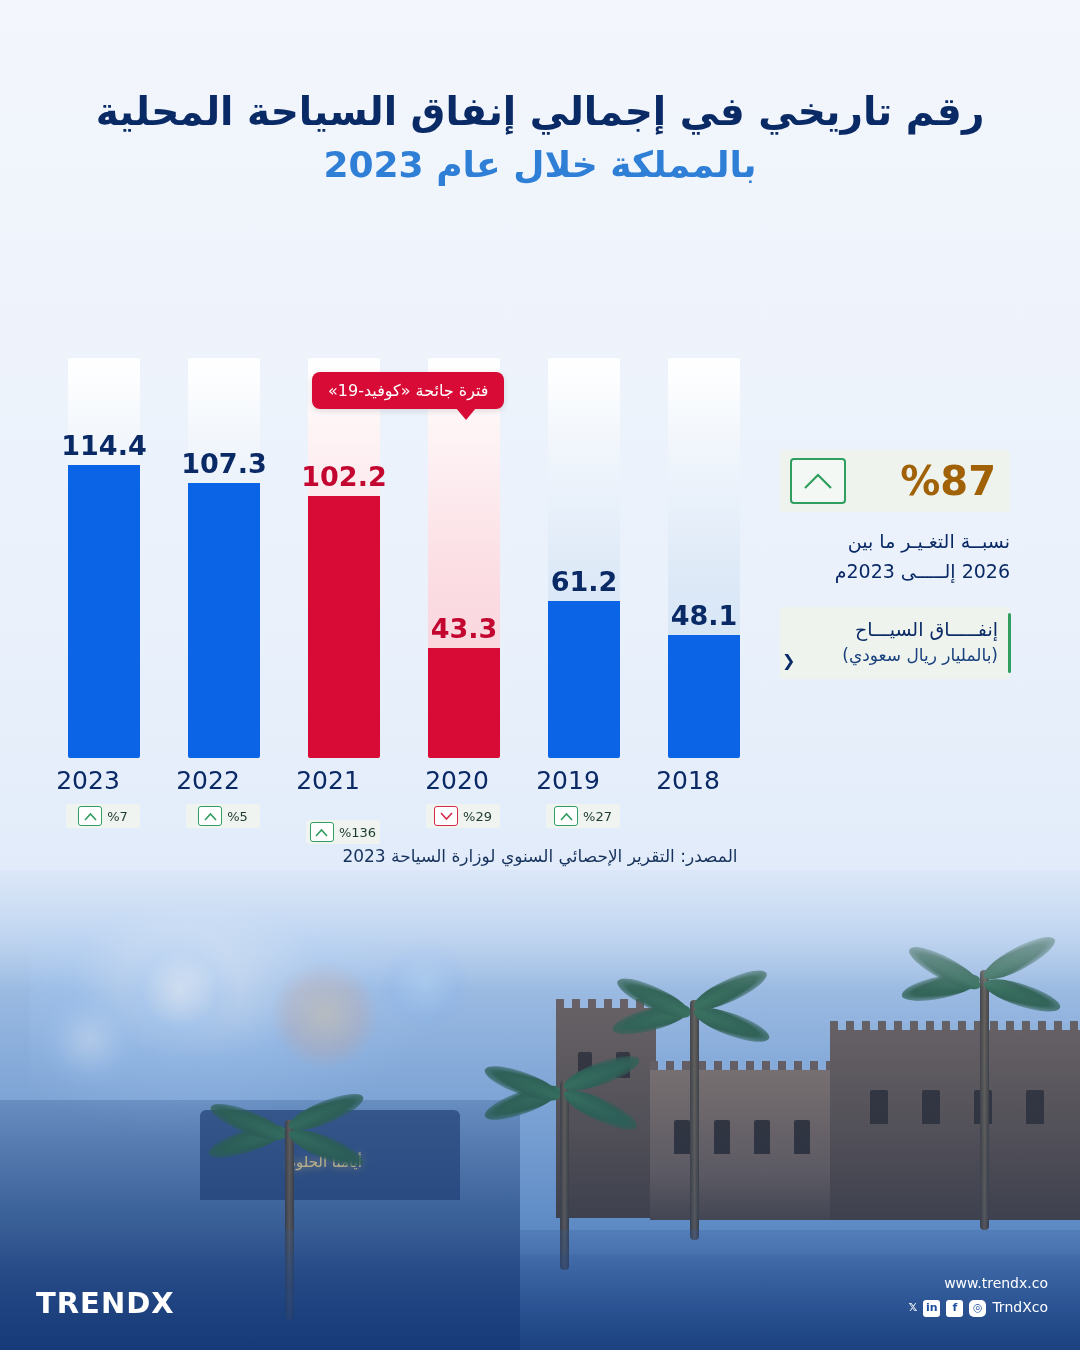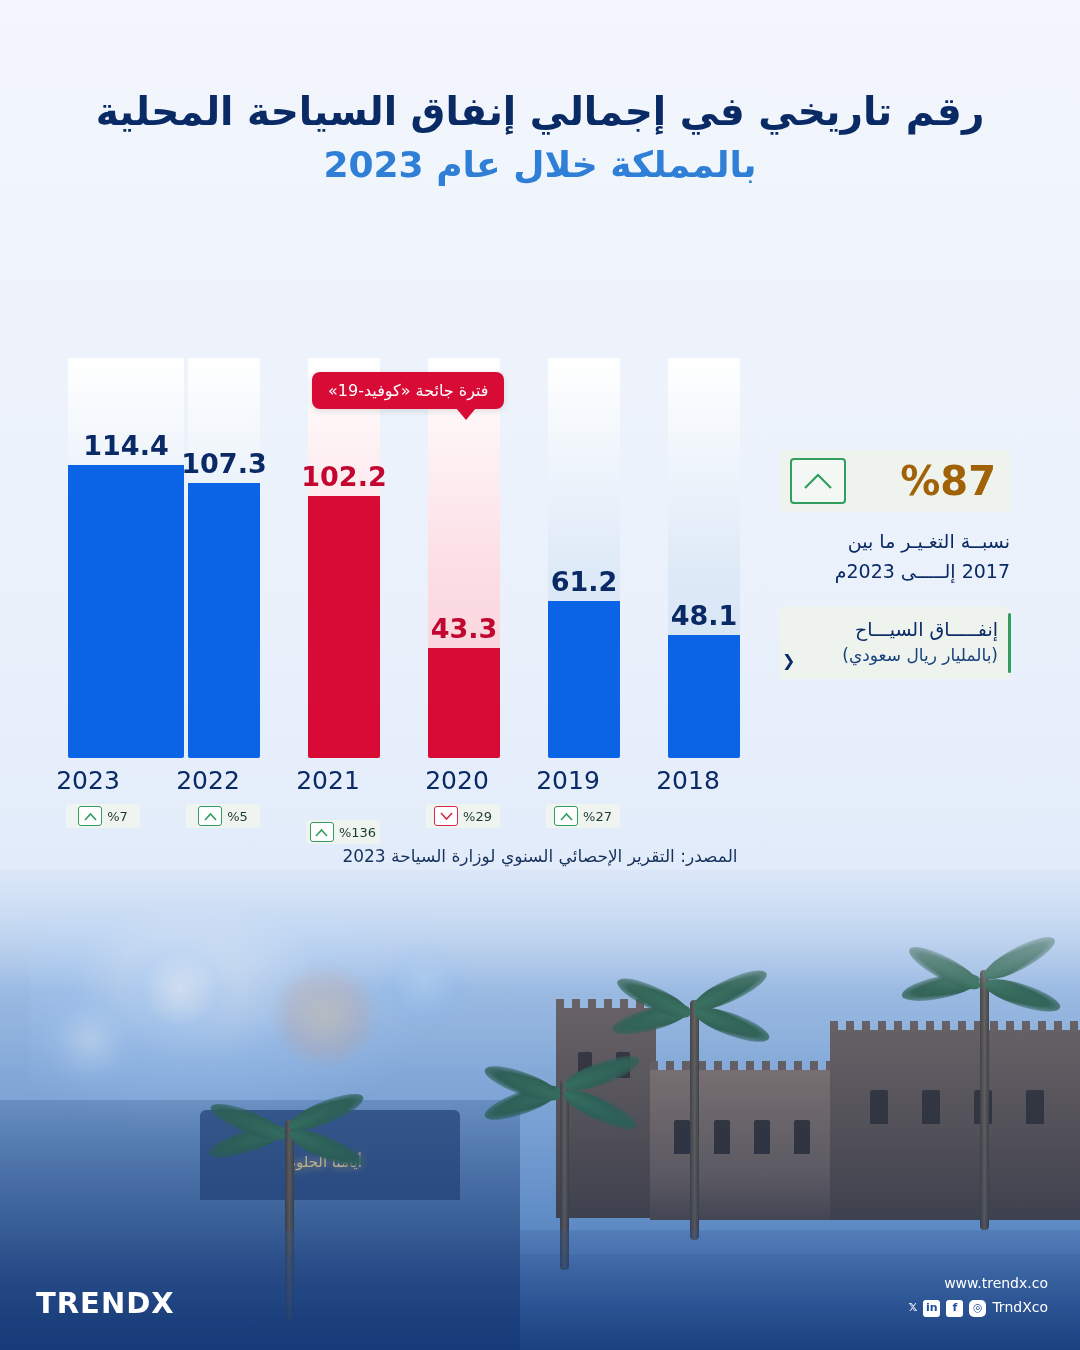--- a/index.html
+++ b/index.html
@@ -403,21 +403,21 @@
 
 <div id="page">
 
   <div class="title-block">
     <div class="title-line1">رقم تاريخي في إجمالي إنفاق السياحة المحلية</div>
     <div class="title-line2">بالمملكة خلال عام 2023</div>
   </div>
 
   <div id="chart">
 
-    <div class="bar-col" style="left:8px;padding-left:44px;">
+    <div class="bar-col" style="left:8px;">
       <div class="track blue">
         <div class="fill blue" style="height:293px;"></div>
       </div>
       <div class="bar-value" style="bottom:297px;">114.4</div>
     </div>
     <div class="x-label" style="left:-8px;">2023</div>
     <div class="chip" style="left:7px;">
       <span class="arrow">
         <svg width="13" height="9" viewBox="0 0 13 9">
             <path d="M1 8 L6.5 2 L12 8" fill="none" stroke="#2f9e5e" stroke-width="1.6"></path>
@@ -507,21 +507,21 @@
     <div class="stat-top">
       <div class="stat-arrow">
         <svg width="30" height="18" viewBox="0 0 30 18">
             <path d="M2 16 L15 3 L28 16" fill="none" stroke="#2f9e5e" stroke-width="2.2"></path>
           </svg>
       </div>
       <div class="stat-pct">%87</div>
     </div>
     <div class="stat-desc">
       <div>نسبــة التغـيـر ما بين</div>
-      <div>2017 إلـــــى 2023م</div>
+      <div>2026 إلـــــى 2023م</div>
     </div>
     <div class="legend">
       <div>إنفـــــاق السيـــاح</div>
       <div class="sub">(بالمليار ريال سعودي)</div>
       <span class="chev">❮</span>
     </div>
   </div>
 
   <div id="source">المصدر: التقرير الإحصائي السنوي لوزارة السياحة 2023</div>
 

